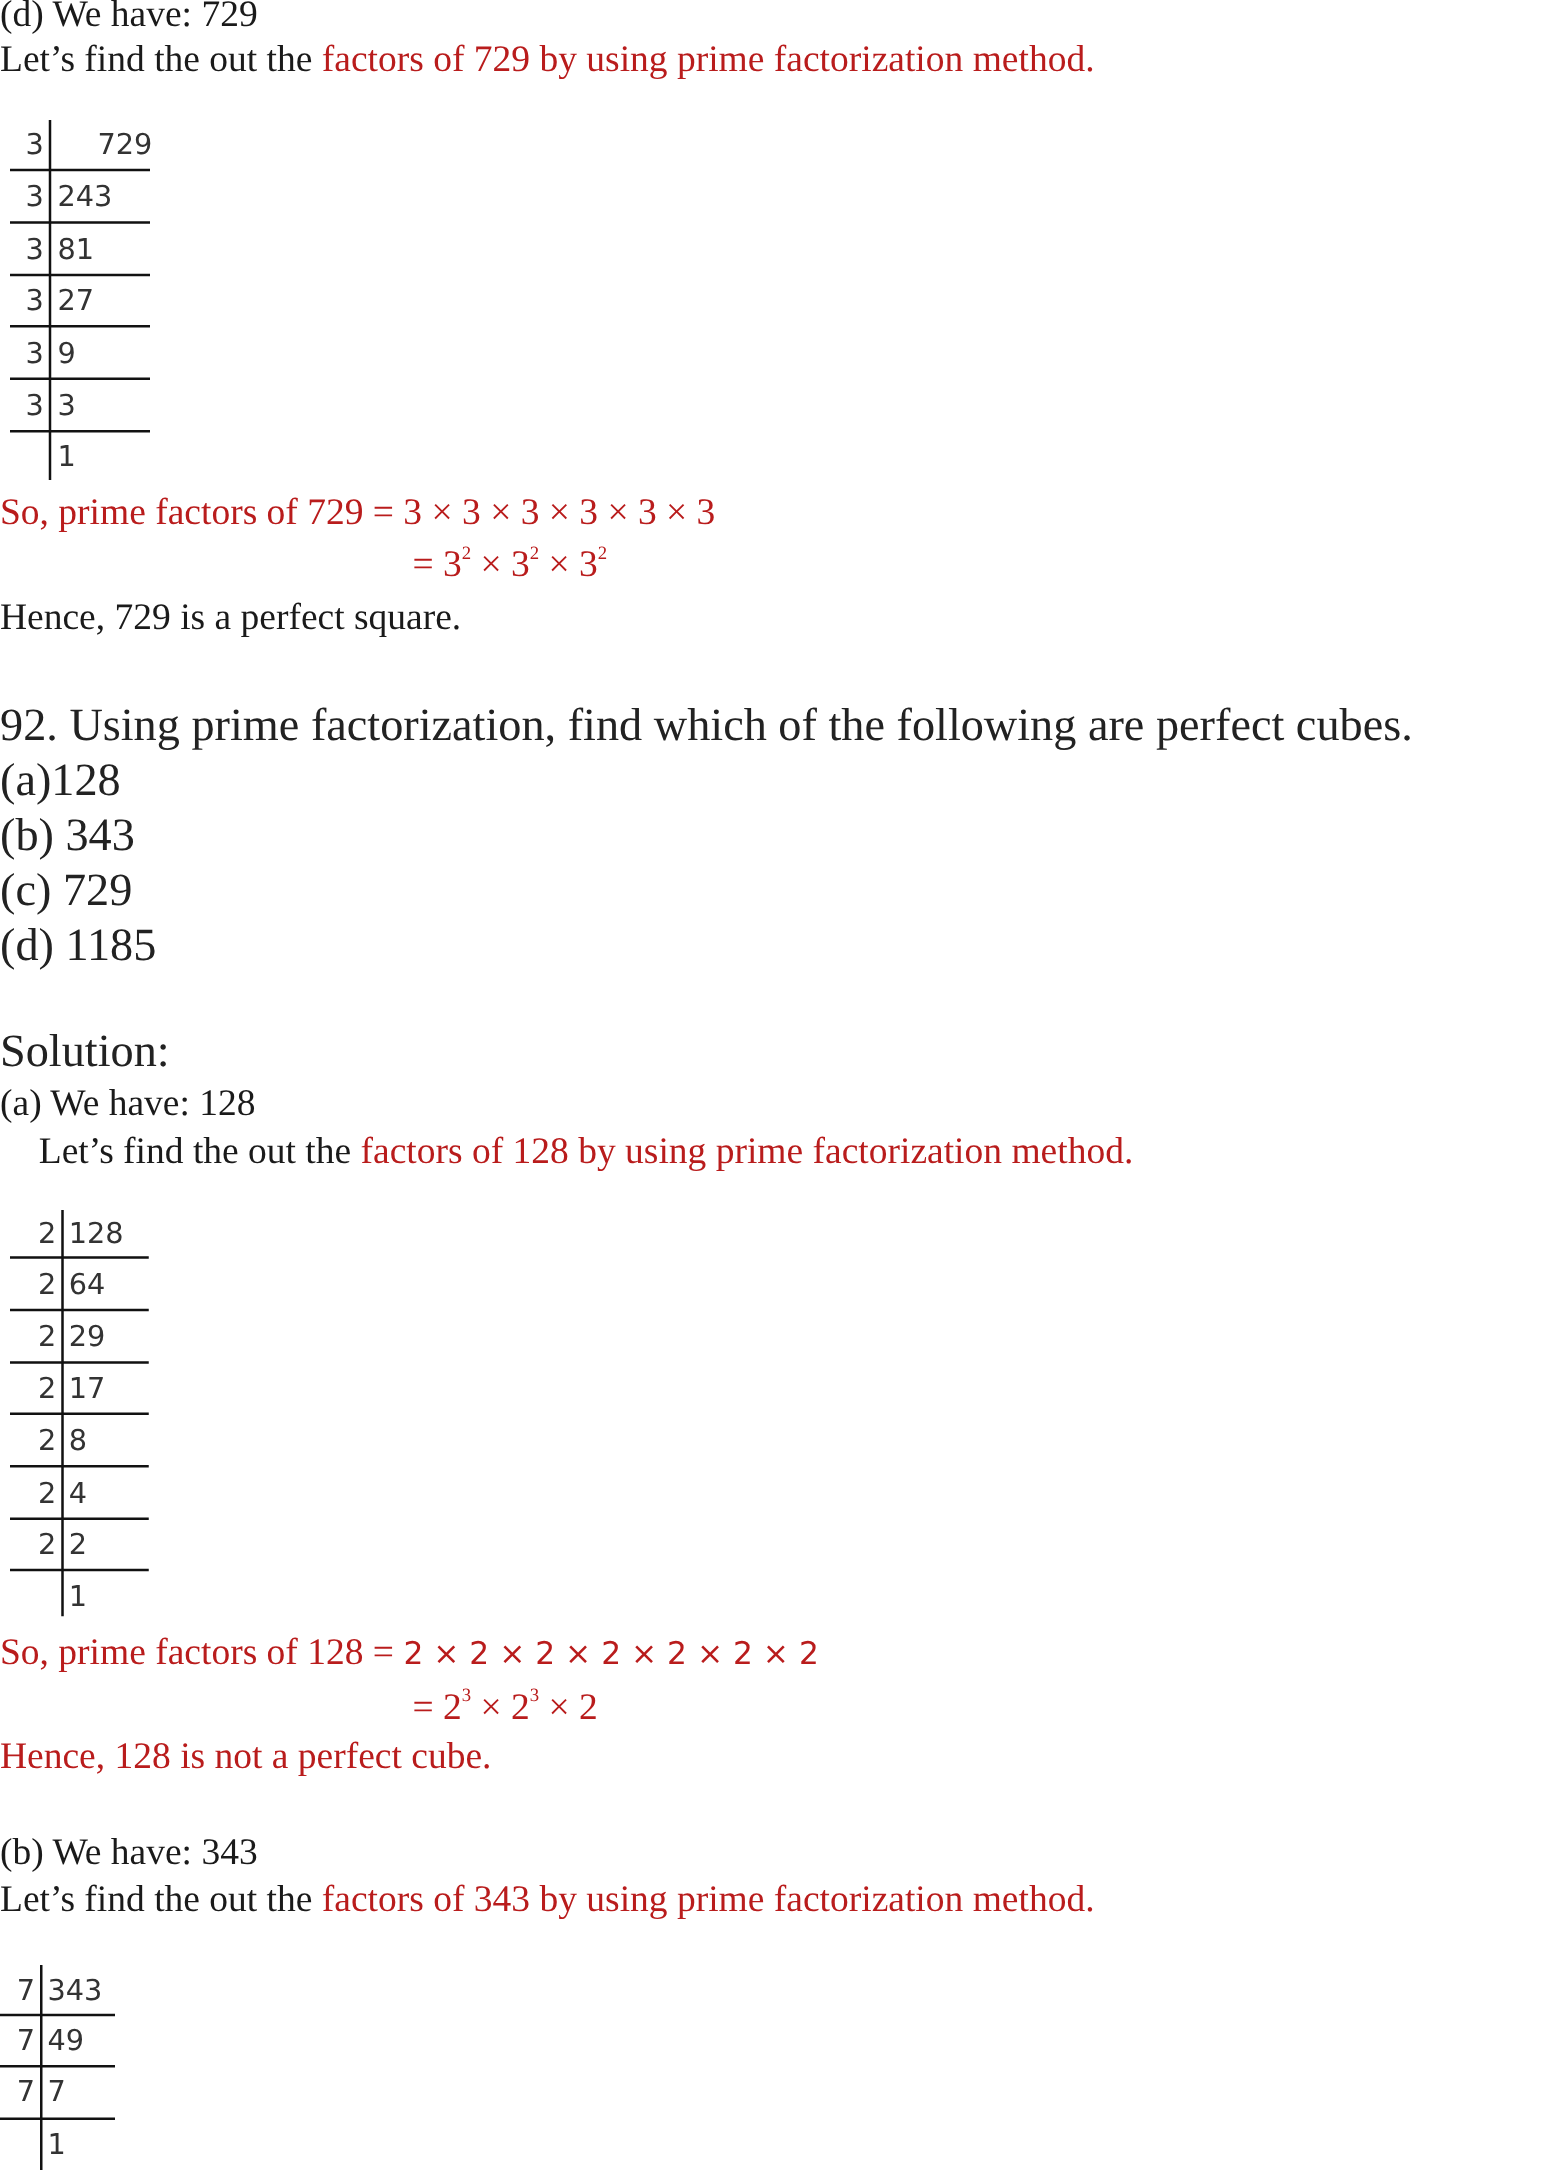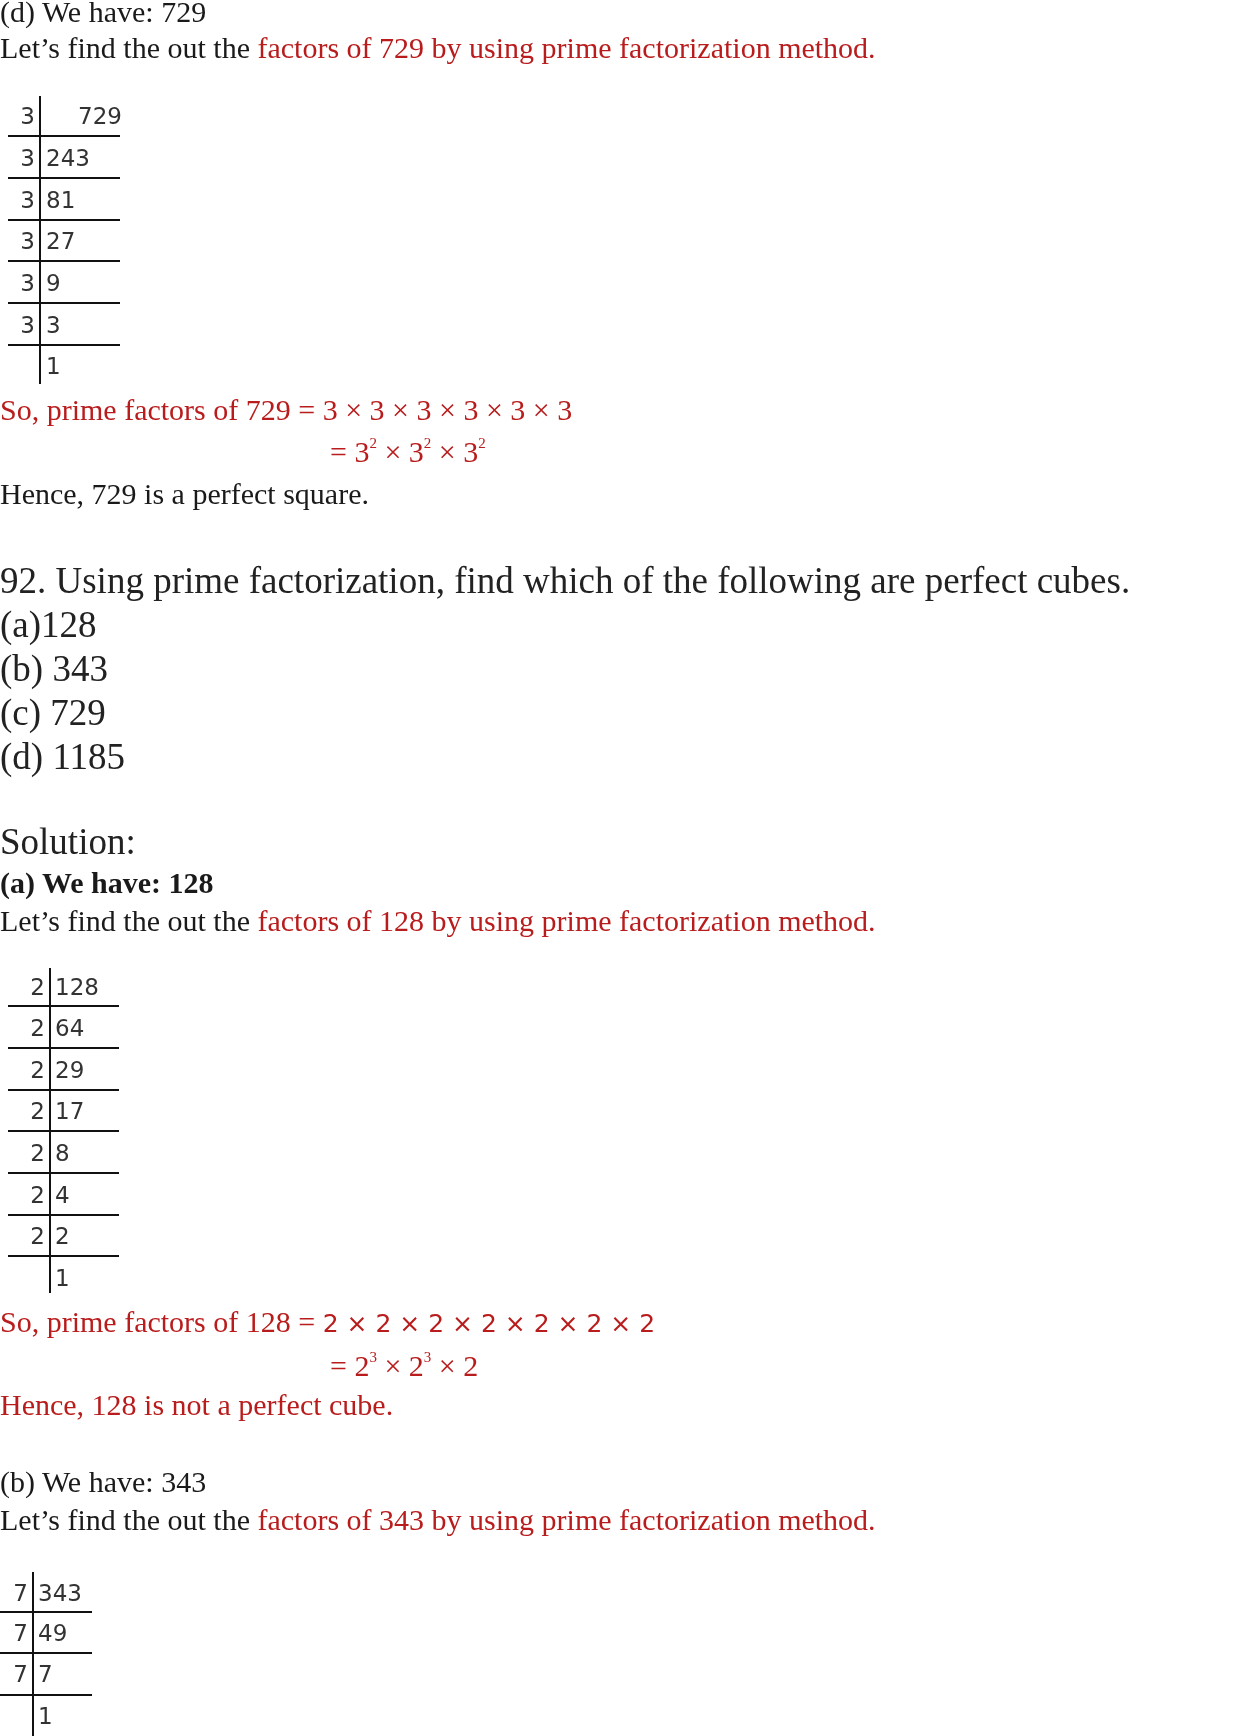--- a/index.html
+++ b/index.html
@@ -64,22 +64,22 @@
 <div class="eq muted" style="left:330px; top:434px;"><span>= </span><span>3</span><sup>2</sup><span> × </span><span>3</span><sup>2</sup><span> × </span><span>3</span><sup>2</sup></div>
 <div class="ln" style="top:476px;"><span>Hence, 729 is a perfect square.</span></div>
 
 <div class="ln bold h-q" style="top:559px;">92. Using prime factorization, find which of the following are perfect cubes.</div>
 <div class="ln bold h-opt" style="top:603px;">(a)128</div>
 <div class="ln bold h-opt" style="top:647px;">(b) 343</div>
 <div class="ln bold h-opt" style="top:691px;">(c) 729</div>
 <div class="ln bold h-opt" style="top:735px;">(d) 1185</div>
 
 <div class="ln bold h-sol" style="top:820px;">Solution:</div>
-<div class="ln" style="top:865px;font-weight:bold;">(a)  We have: 128</div>
-<div class="ln" style="top:903px;"><span>Let’s find the out the </span><span class="muted">factors of 128 by using prime factorization method.</span></div>
+<div class="ln" style="top:865px;">(a)  We have: 128</div>
+<div class="ln" style="top:903px;padding-left:31px;"><span>Let’s find the out the </span><span class="muted">factors of 128 by using prime factorization method.</span></div>
 
 <div class="ladder" style="top:0;">
   <div class="vline" style="left:49px; top:968px; height:325px;"></div>
   <div class="hline" style="left:8px; width:111px; top:1005px;"></div>
   <div class="hline" style="left:8px; width:111px; top:1047px;"></div>
   <div class="hline" style="left:8px; width:111px; top:1089px;"></div>
   <div class="hline" style="left:8px; width:111px; top:1130px;"></div>
   <div class="hline" style="left:8px; width:111px; top:1172px;"></div>
   <div class="hline" style="left:8px; width:111px; top:1214px;"></div>
   <div class="hline" style="left:8px; width:111px; top:1255px;"></div>

